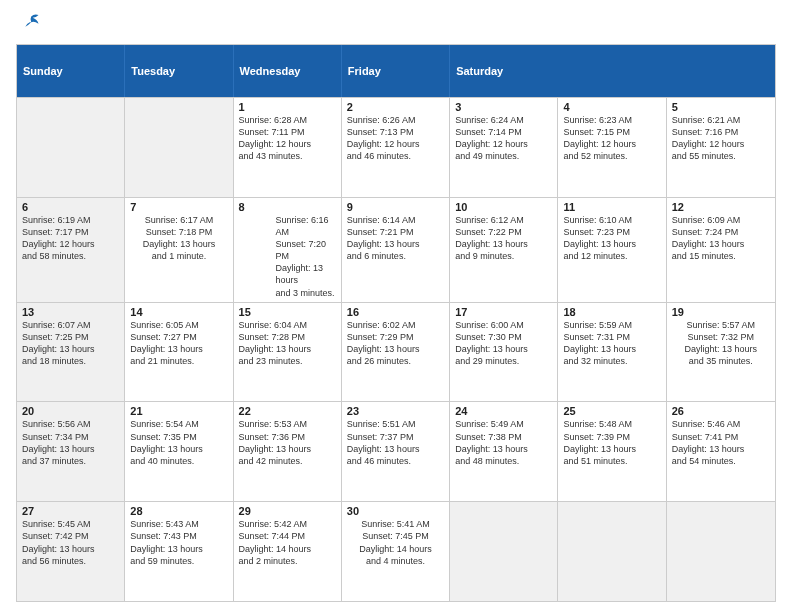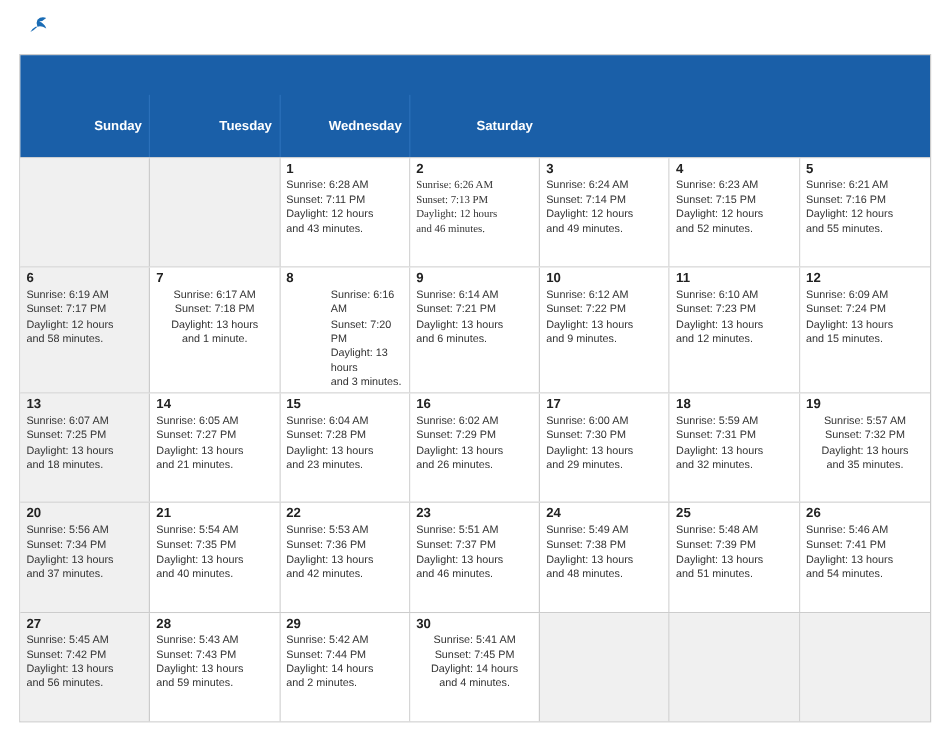--- a/index.html
+++ b/index.html
@@ -61,22 +61,21 @@
       display: grid;
       grid-template-columns: repeat(7, 1fr);
       background: #1a5fa8;
     }
     .cal-header-cell {
       color: #fff;
       font-size: 11px;
       font-weight: bold;
       padding: 20px 6px;
       border-right: 1px solid #2b70ba;
-      text-align: right;
-      margin-top: 33px;
+      text-align: left;
     }
     .cal-header-cell:last-child { border-right: none; }
     .cal-body {
       flex: 1;
       display: flex;
       flex-direction: column;
     }
     .cal-week {
       display: grid;
       grid-template-columns: repeat(7, 1fr);
@@ -127,36 +126,37 @@
       <div class="main-title"></div>
       <div class="subtitle"></div>
     </div>
   </div>
 
   <div class="calendar">
     <div class="cal-header-row">
     <div class="cal-header-cell">Sunday</div>
         <div class="cal-header-cell">Tuesday</div>
         <div class="cal-header-cell">Wednesday</div>
+        <div class="cal-header-cell">Friday</div>
         <div class="cal-header-cell">Saturday</div>
       </div>
     <div class="cal-body">
     <div class="cal-week">
           <div class="cal-cell shaded empty"></div>
           <div class="cal-cell shaded empty"></div>
           <div class="cal-cell">
             <div class="day-num">1</div>
             <div class="cell-text" style="white-space: pre-line;">Sunrise: 6:28 AM
 Sunset: 7:11 PM
 Daylight: 12 hours
 and 43 minutes.</div>
           </div>
           <div class="cal-cell">
             <div class="day-num">2</div>
-            <div class="cell-text" style="white-space: pre-line; font-family: Liberation Serif, serif;">Sunrise: 6:26 AM
+            <div class="cell-text" style="white-space: pre-line;">Sunrise: 6:26 AM
 Sunset: 7:13 PM
 Daylight: 12 hours
 and 46 minutes.</div>
           </div>
           <div class="cal-cell">
             <div class="day-num">3</div>
             <div class="cell-text" style="white-space: pre-line;">Sunrise: 6:24 AM
 Sunset: 7:14 PM
 Daylight: 12 hours
 and 49 minutes.</div>

